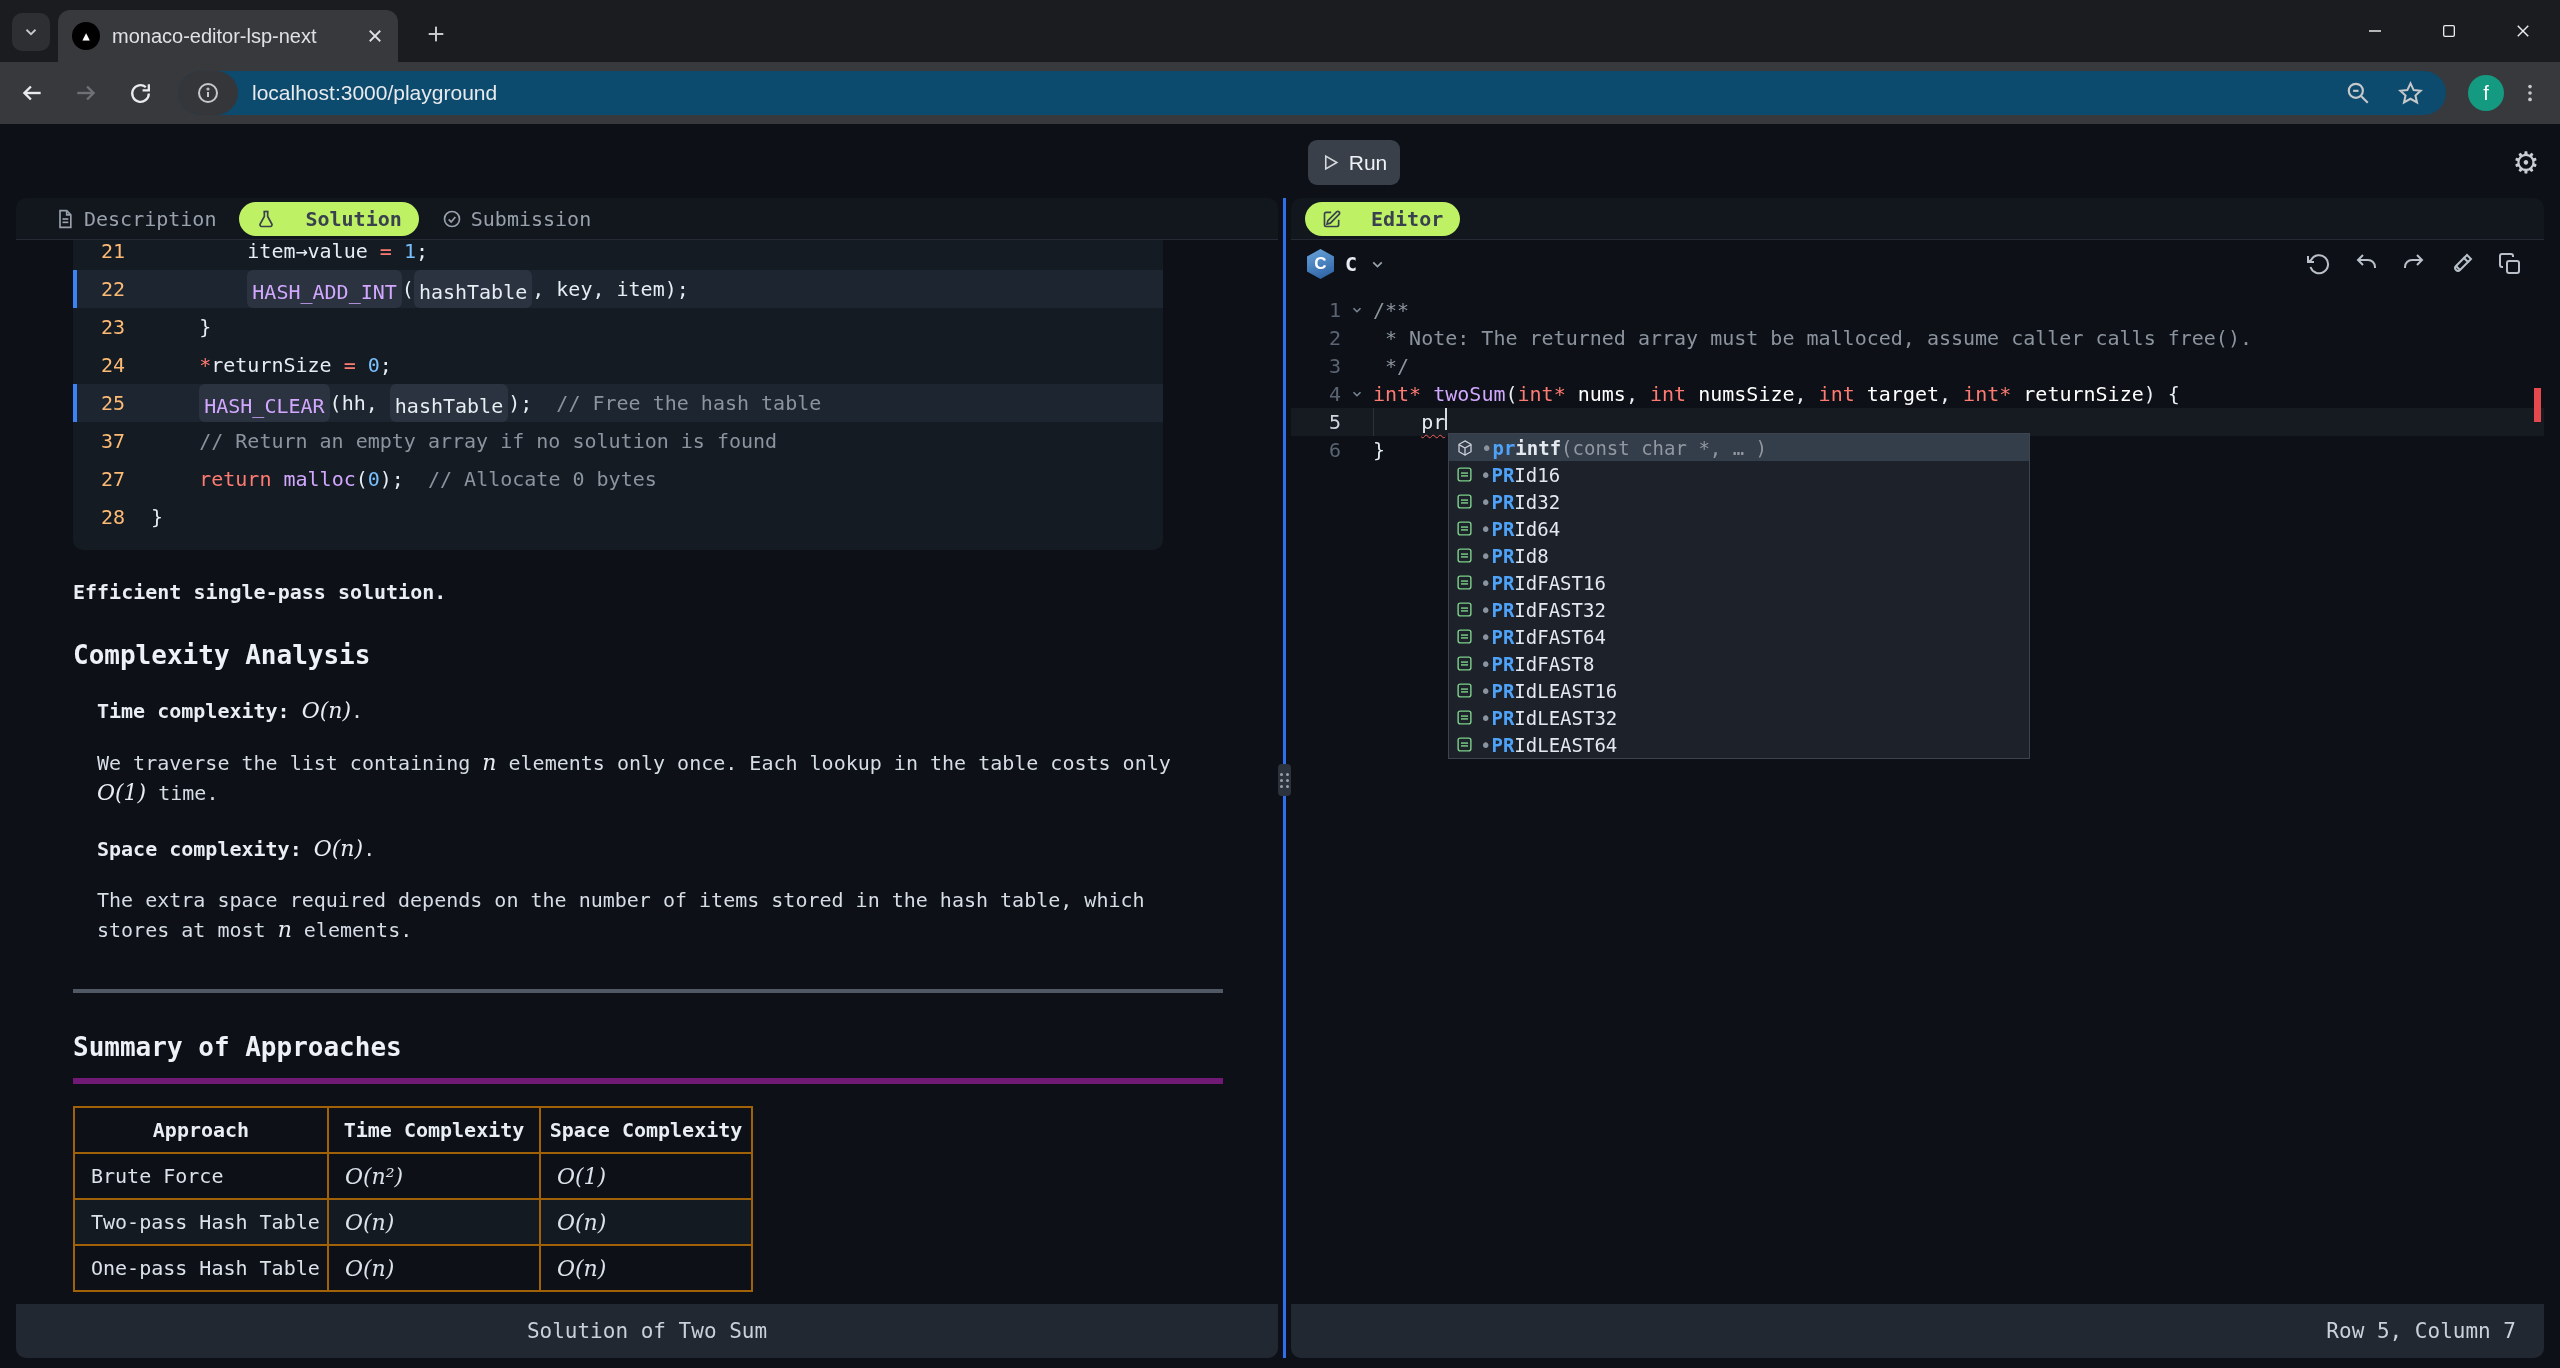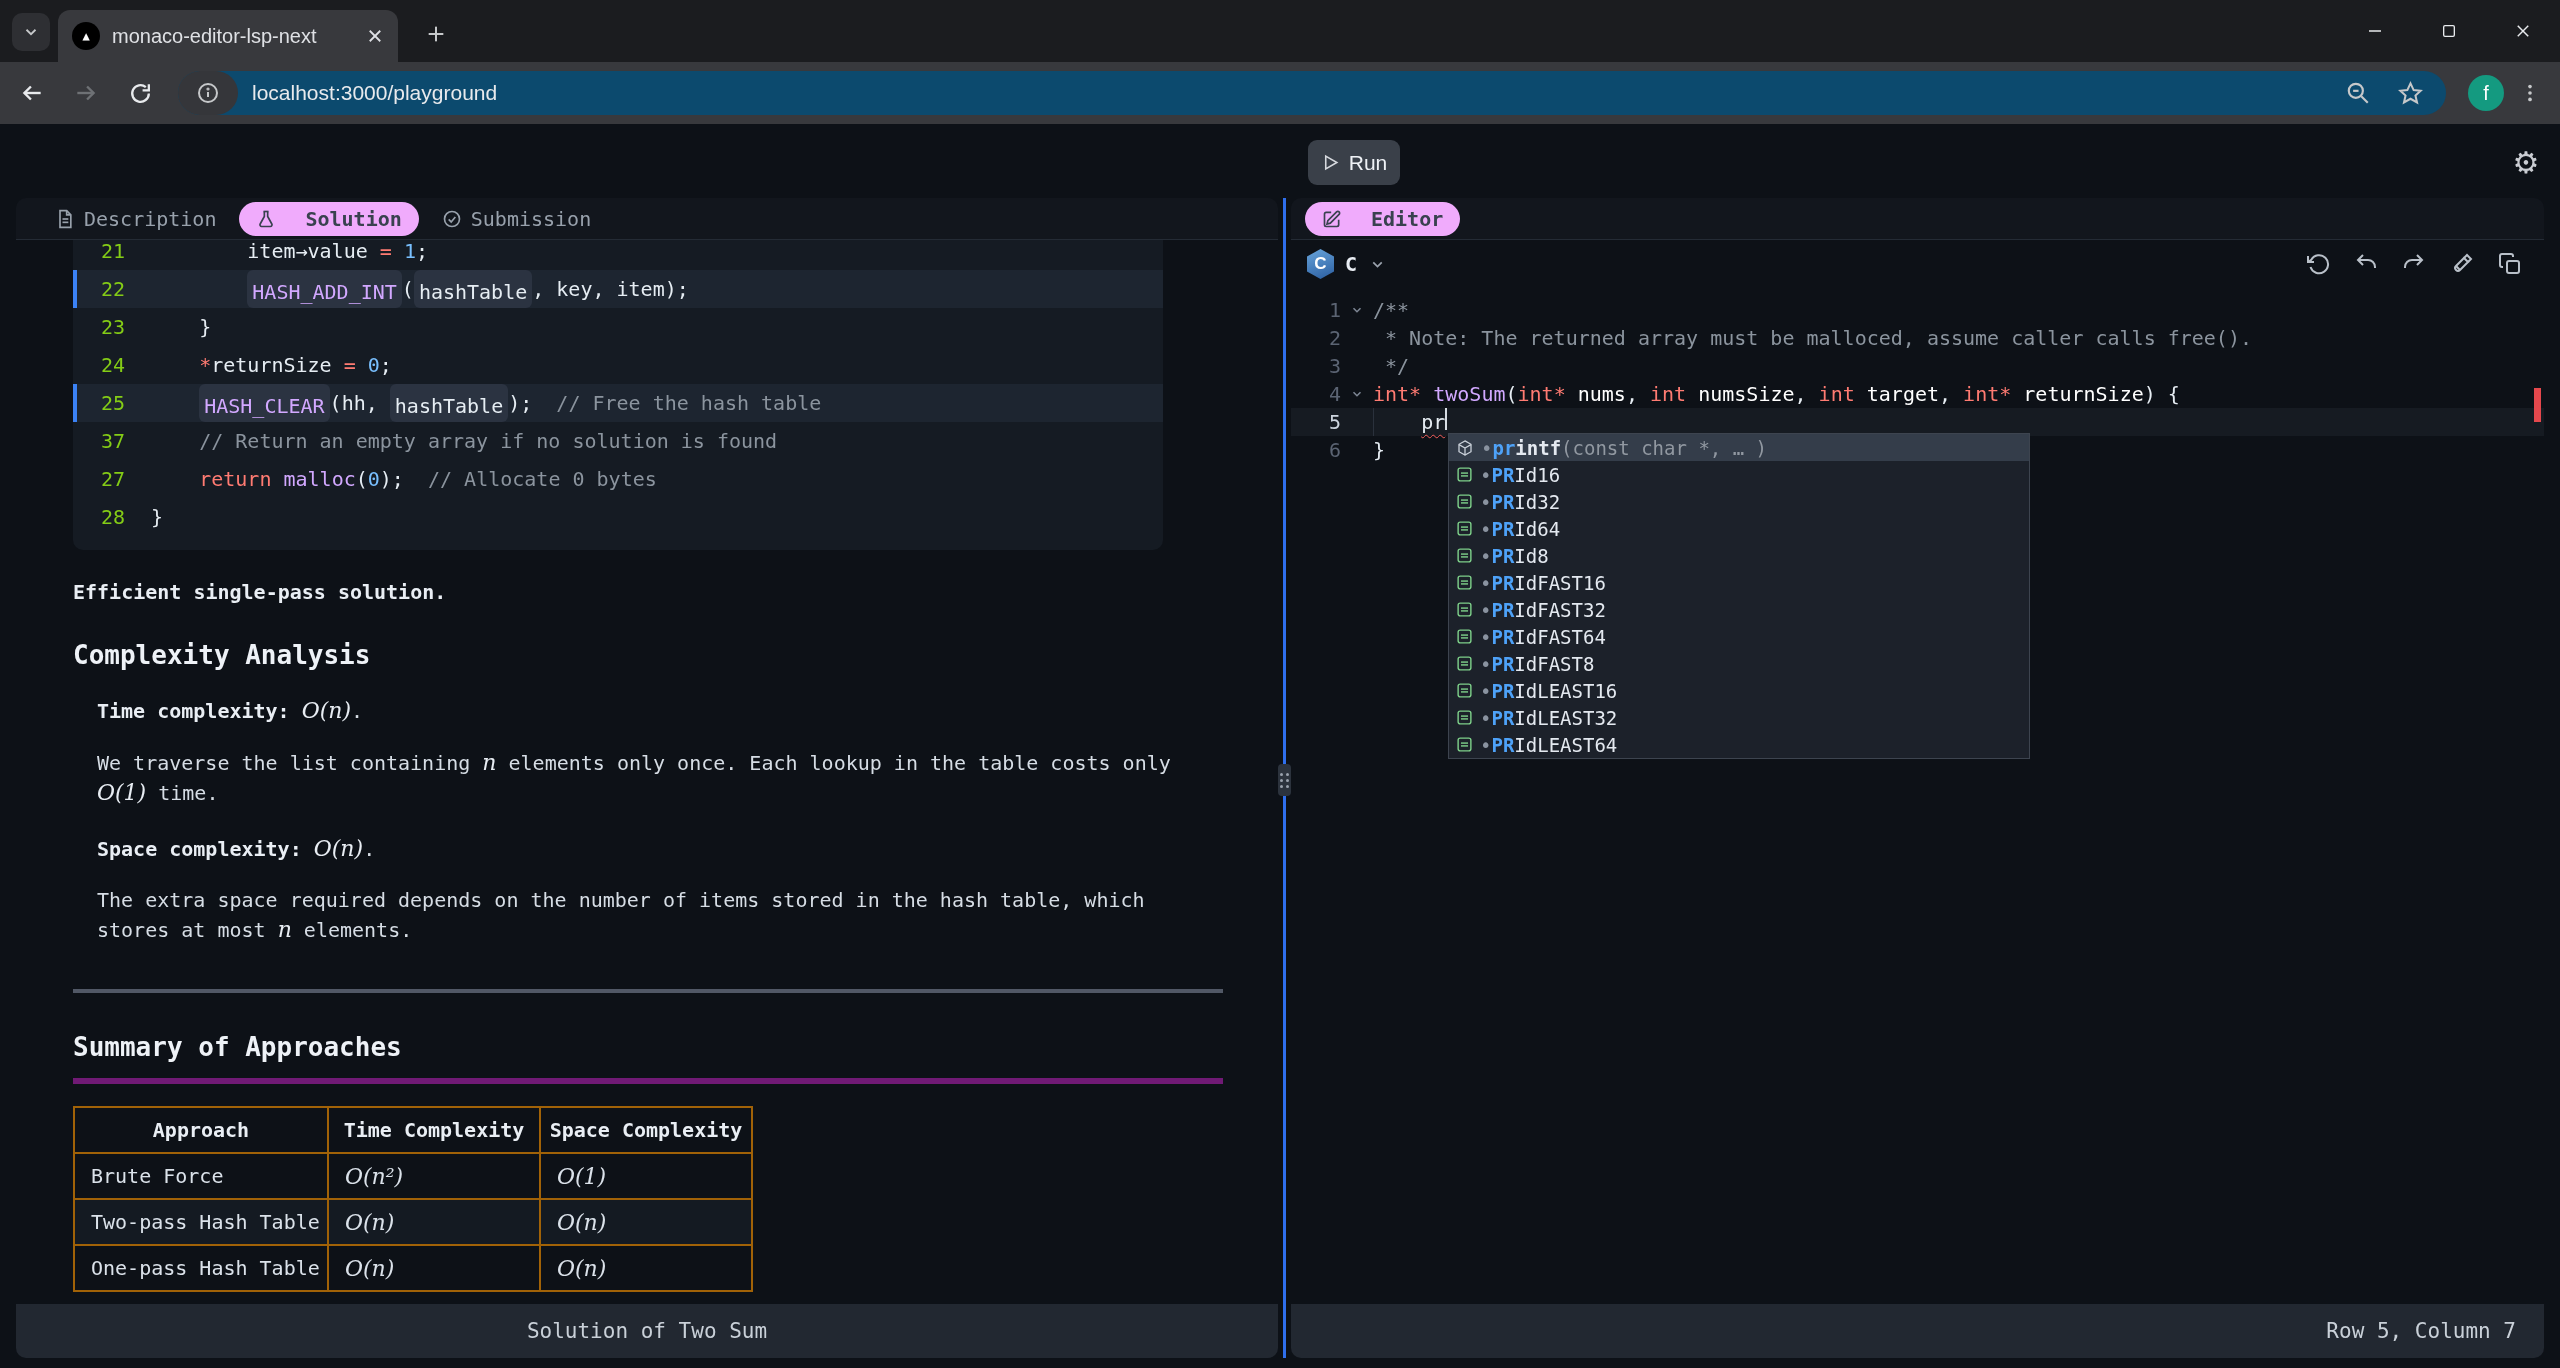--- a/index.html
+++ b/index.html
@@ -36,31 +36,31 @@
   .panel-left { width:1262px; }
   .panel-right { flex:1; }
 
   .splitter { width:13px; position:relative; flex:none; }
   .splitter .line { position:absolute; left:5px; top:0; bottom:0; width:3px; background:#2f6fed; }
   .grip { position:absolute; left:0px; top:566px; width:13px; height:32px; border-radius:4px; background:#2c333d; display:grid; grid-template-columns:repeat(2,3px); grid-auto-rows:3px; gap:3px; place-content:center; }
   .grip i { background:#9aa2ad; border-radius:50%; }
 
   .ptabbar { height:42px; background:#12161d; border-bottom:1px solid #242b35; border-radius:10px 10px 0 0; display:flex; align-items:center; padding-left:22px; gap:6px; flex:none; }
   .ptab { display:flex; align-items:center; gap:9px; height:34px; padding:0 17px; color:#98a1ac; font-size:20px; border-radius:17px; }
-  .ptab.active { background:#f0abfc; color:#39414f; font-weight:bold;gap:29px; }
+  .ptab.active { background:#bef264; color:#39414f; font-weight:bold;gap:29px; }
 
   .pfooter { height:54px; flex:none; margin-top:auto; background:#222831; border-radius:0 0 10px 10px; display:flex; align-items:center; color:#c9d0d8; font-size:21px; }
   .pfooter.center { justify-content:center; }
   .pfooter.right { justify-content:flex-end; padding-right:28px; }
 
   
   .lp-content { flex:1; overflow:hidden; padding-left:57px; position:relative; }
   .codeblock { margin-top:-16px; width:1090px; background:#151b23; border-radius:0 0 10px 10px; padding:8px 0 14px 0; font-size:20px; color:#e6edf3; }
   .cl { height:38px; line-height:38px; display:flex; white-space:pre; }
-  .cl .ln { width:52px; text-align:right; color:#84cc16; padding-right:0; flex:none; }
+  .cl .ln { width:52px; text-align:right; color:#fdba74; padding-right:0; flex:none; }
   .cl .lgap { width:26px; flex:none; }
   .cl.hl { background:#1d2530; box-shadow:inset 4px 0 0 #3b82f6; }
   .tok-box { background:#2b3341; border-radius:6px; padding:3px 5px; }
   .tk-k { color:#ff7b72; } .tk-fn { color:#d2a8ff; } .tk-var { color:#ffffff; }
   .tk-num { color:#79c0ff; } .tk-c { color:#8b949e; } .tk-p { color:#e6edf3; }
 
   .md { width:1150px; font-size:20px; line-height:29px; color:#d6dde5; }
   .md-p1 { margin-top:28px; font-weight:bold; color:#e9eef4; }
   .md h2 { font-size:26px; color:#eef2f7; margin-top:34px; font-weight:bold; }
   .md .lead { margin-top:26px; }

